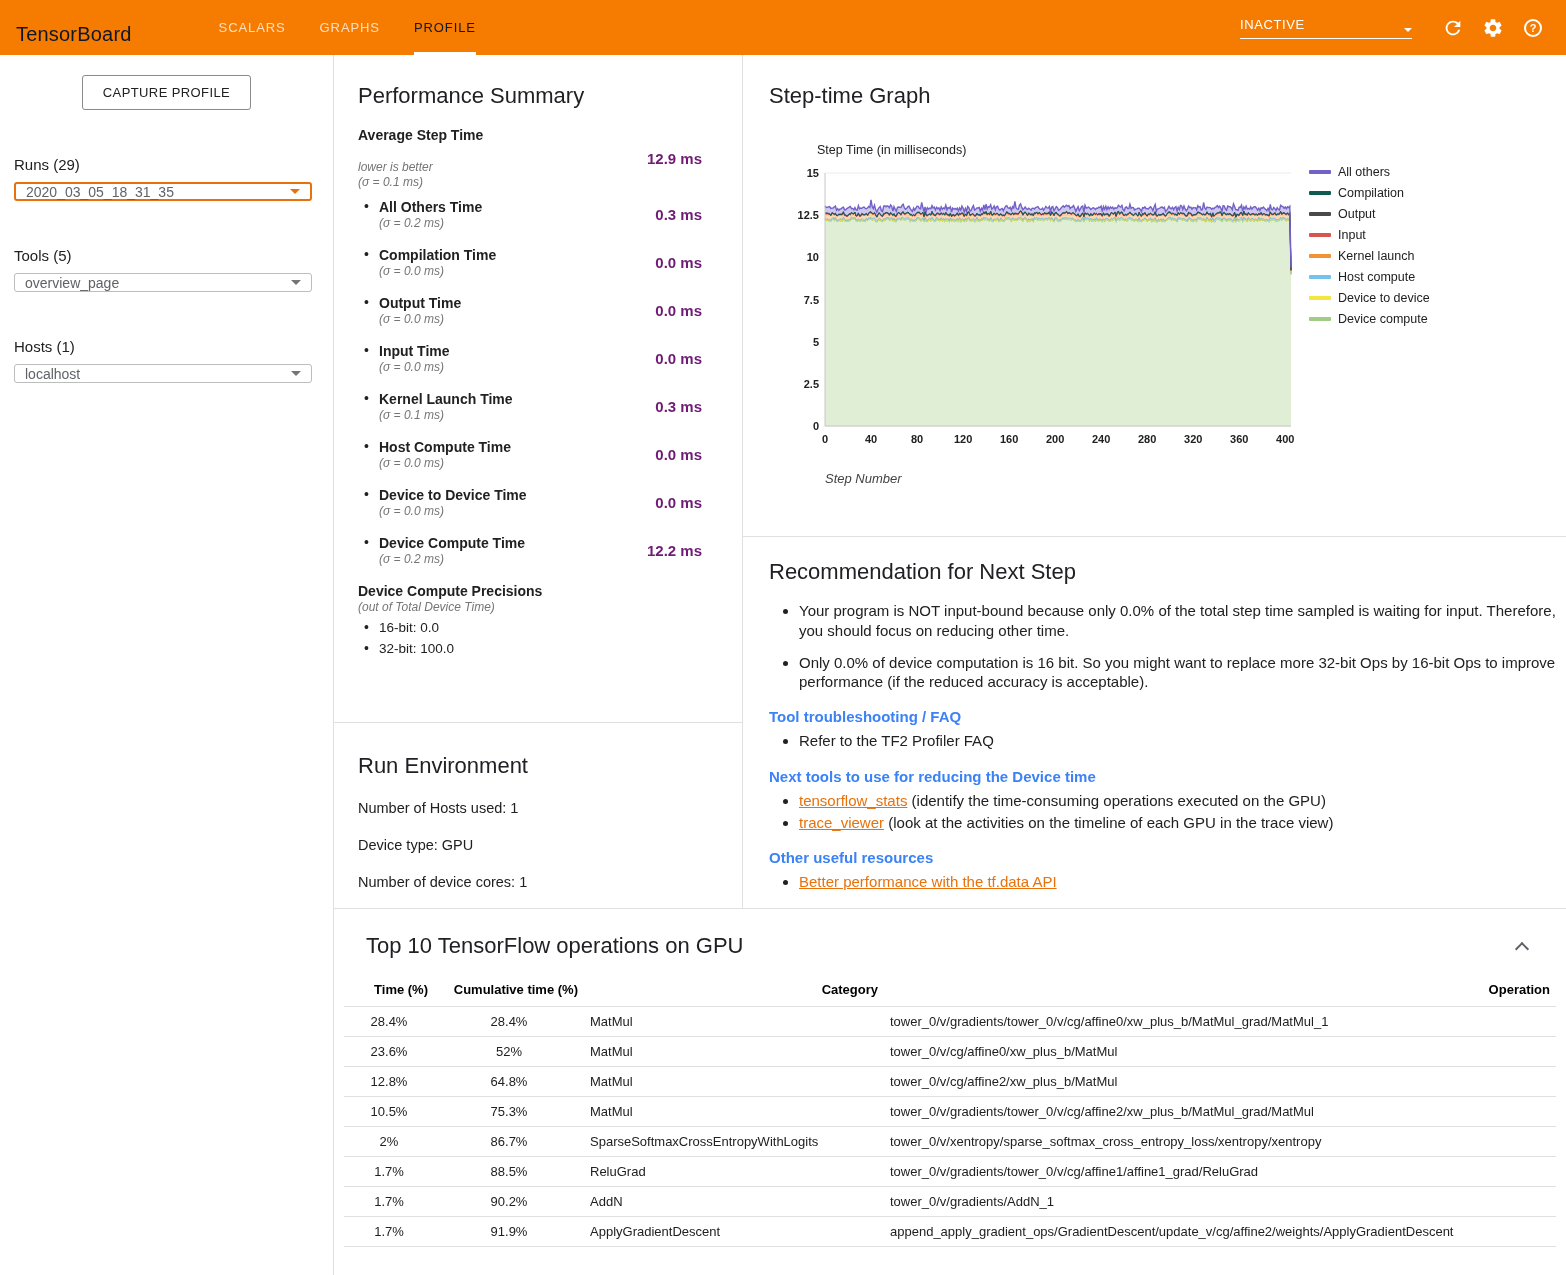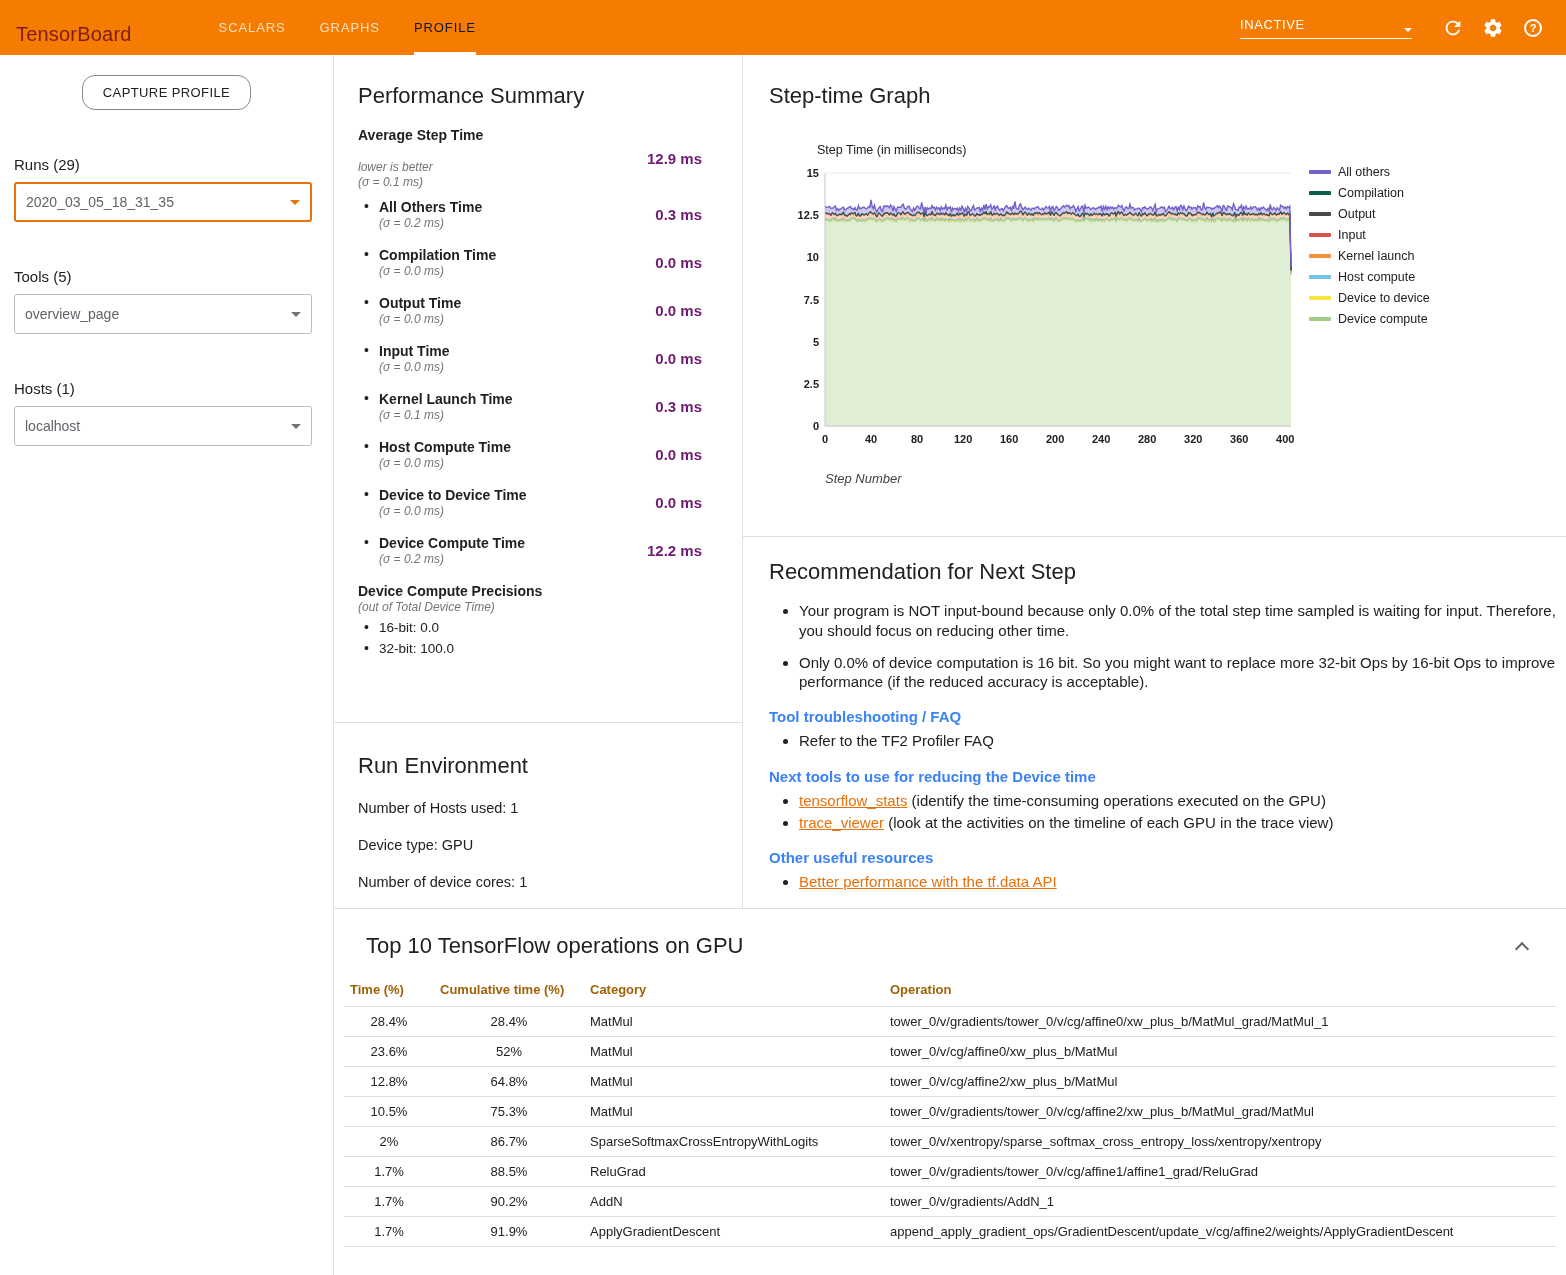--- a/index.html
+++ b/index.html
@@ -1,21 +1,21 @@
 <!DOCTYPE html>
 <html><head>
 <meta charset="utf-8">
 <style>
   * { box-sizing: border-box; margin: 0; padding: 0; }
   html,body { width: 1566px; height: 1275px; overflow: hidden; background:#fff;
     font-family: "Liberation Sans", sans-serif; color:#212121; }
 
   
   .topbar { height:55px; background:#f57c00; display:flex; align-items:center; padding:0 20px 0 16px; }
-  .brand { color:#7f1d1d; font-size:20px; font-weight:500; letter-spacing:.2px;margin-top:14px; }
+  .brand { color:#0f172a; font-size:20px; font-weight:500; letter-spacing:.2px;margin-top:14px; }
   .tabs { display:flex; margin-left:70px; height:55px; }
   .tab { color:rgba(255,255,255,.75); font-size:13px; font-weight:500; letter-spacing:.9px;
     margin:0 17px; display:flex; align-items:center; cursor:pointer; height:55px; border-bottom:3px solid transparent; padding-top:3px;}
   .tab.active { color:#0f172a; border-bottom:3px solid #fff; }
   .topbar-right { margin-left:auto; display:flex; align-items:center; }
   .status-select { width:172px; display:flex; align-items:flex-end; justify-content:space-between;
     border-bottom:1px solid #fff; padding-bottom:6px; color:#fff; font-size:13px; letter-spacing:.6px; cursor:pointer; margin-right:14px;}
   .caret { width:0; height:0; border-left:4px solid transparent; border-right:4px solid transparent; }
   .caret-white { border-top:4px solid #fff; }
   .caret-orange { border-top:5px solid #e8710a; border-left-width:5px; border-right-width:5px;}
@@ -26,25 +26,25 @@
 
   
   .layout { display:flex; height:1220px; }
   .sidebar { width:334px; border-right:1px solid #e0e0e0; padding-top:20px; flex-shrink:0; }
   .main { flex:1; display:flex; flex-direction:column; }
   .main-top { height:853px; display:flex; }
   .perf-col { width:409px; border-right:1px solid #e0e0e0; flex-shrink:0; display:flex; flex-direction:column;}
   .right-col { flex:1; display:flex; flex-direction:column; }
 
   
-  .capture-btn { display:block; margin:0 auto; background:#fff; border:1px solid #8a8a8a; border-radius:13px;
+  .capture-btn { display:block; margin:0 auto; background:#fff; border:1px solid #8a8a8a; border-radius:3px;
     padding:9px 20px; font-size:13px; font-weight:500; letter-spacing:.4px; color:#212121; cursor:pointer;
     font-family:"Liberation Sans",sans-serif;}
   .sb-label { font-size:15px; color:#212121; margin:46px 0 9px 14px; }
-  .sb-select { margin:0 21px 0 14px; height:40px; border:1px solid #bdbdbd; border-radius:3px;
+  .sb-select { margin:0 21px 0 14px; height:19px; border:1px solid #bdbdbd; border-radius:3px;
     display:flex; align-items:center; justify-content:space-between; padding:0 10px 0 10px;
     font-size:14px; color:#5f6368; cursor:pointer; background:#fff;}
   .sb-select-active { border:2px solid #e8710a; }
 
   
   .sec-title { font-size:22px; font-weight:400; color:#202124; }
 
   
   .perf-summary { height:668px; border-bottom:1px solid #e0e0e0; padding:28px 0 0 24px; }
   .avg-block { display:flex; align-items:center; justify-content:space-between; padding-right:40px; margin:18px 0 10px 0;}
@@ -85,21 +85,21 @@
   .rec-list { margin-top:5px; padding-left:30px; }
   .rec-list li { font-size:15px; line-height:1.45; color:#212121; }
   a.link { color:#e8710a; text-decoration:underline; }
 
   
   .top10 { flex:1; border-top:1px solid #e0e0e0; padding-top:24px; }
   .top10-head { display:flex; align-items:center; justify-content:space-between; padding:0 32px 0 32px; }
   .collapse-btn { width:24px; height:24px; display:flex; align-items:center; justify-content:center; cursor:pointer; }
   .chevron-up { width:10px; height:10px; border-left:2px solid #5f6368; border-top:2px solid #5f6368; transform:rotate(45deg); margin-top:5px;}
   .top10 table { border-collapse:collapse; width:calc(100% - 20px); margin:16px 10px 0 10px; table-layout:fixed;}
-  .top10 th { font-size:13px; font-weight:700; color:#a16207; text-align:left; padding:7px 6px 9px 6px; border-bottom:1px solid #e0e0e0;}
+  .top10 th { font-size:13px; font-weight:700; color:#000000; text-align:right; padding:7px 6px 9px 6px; border-bottom:1px solid #e0e0e0;}
   .top10 td { font-size:13px; color:#212121; padding:7px 6px; border-bottom:1px solid #e0e0e0; overflow:hidden; white-space:nowrap; text-overflow:ellipsis;}
   .top10 td.c0, .top10 td.c1 { text-align:center; }
   .top10 td.c2, .top10 td.c3 { text-align:left; }
 </style>
 </head>
 <body>
 
 <header class="topbar">
   <div class="brand">TensorBoard</div>
   <nav class="tabs">

